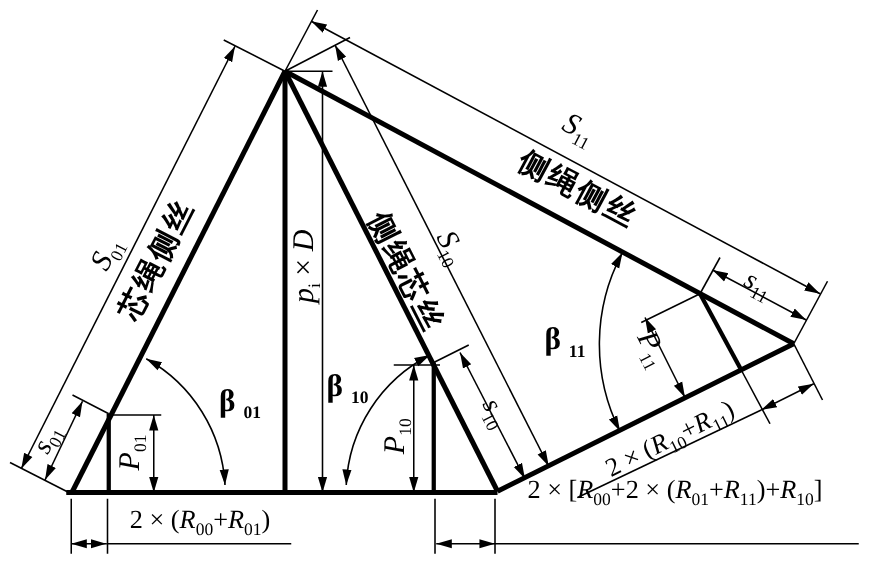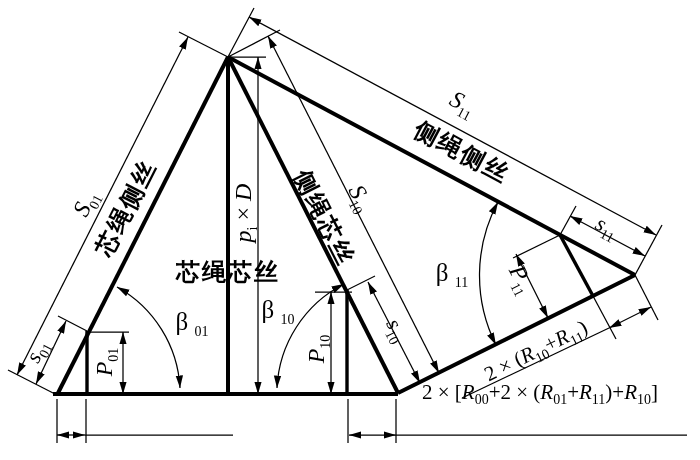--- a/index.html
+++ b/index.html
@@ -5,21 +5,21 @@
   html,body{margin:0;padding:0;background:#fff;}
   #fig{position:relative;width:700px;height:460px;background:#fff;overflow:hidden;
        font-family:"Liberation Serif",serif;color:#000;}
   #fig svg{position:absolute;left:0;top:0;}
   .lbl{position:absolute;white-space:nowrap;transform:translate(-50%,-50%) rotate(var(--r,0deg));
        font-family:"Liberation Serif",serif;line-height:1;}
   .cjk{font-size:24px;font-weight:600;letter-spacing:2px;}
   .svar{font-size:24px;font-style:italic;}
   .svar-small{font-size:22px;font-style:italic;}
   .pvar{font-size:24px;font-style:italic;}
-  .beta{font-size:25px;font-weight:400;}
+  .beta{font-size:25px;font-weight:700;}
   .formula{font-size:21px;}
   .formula i{font-style:italic;}
   .lbl sub{font-size:14px;font-style:normal;line-height:0;}
   .pitch-x{font-style:normal;}
   .stroke-thick{stroke:#000;stroke-width:4;fill:none;}
   .stroke-tick{stroke:#000;stroke-width:3.4;fill:none;}
   .stroke-thin{stroke:#000;stroke-width:1.25;fill:none;}
   .dim{stroke:#000;stroke-width:1.25;fill:none;}
   .arc{stroke:#000;stroke-width:1.25;fill:none;}
 </style>
@@ -89,21 +89,20 @@
     </g>
 
     <g>
       <path class="arc" d="M117,287 A123,123 0 0 1 180,388" marker-start="url(#arr)" marker-end="url(#arr)"></path>
       <path class="arc" d="M344,284 A123,123 0 0 0 277,388" marker-start="url(#arr)" marker-end="url(#arr)"></path>
       <path class="arc" d="M498,202 A155,155 0 0 0 496,345" marker-start="url(#arr)" marker-end="url(#arr)"></path>
     </g>
   </svg>
 
   <div class="lbl cjk" style="left:126px;top:208px;--r:-63deg;"><span>芯绳侧丝</span></div>
-  <div class="lbl cjk" style="left:228px;top:272px;--r:0deg;"><span>芯绳芯丝</span></div>
   <div class="lbl cjk" style="left:324px;top:218px;--r:63deg;"><span>侧绳芯丝</span></div>
   <div class="lbl cjk" style="left:462px;top:152px;--r:28deg;"><span>侧绳侧丝</span></div>
 
   <div class="lbl svar" style="left:85px;top:203px;--r:-63deg;"><i>S</i><sub>01</sub></div>
   <div class="lbl svar" style="left:361px;top:198px;--r:63deg;"><i>S</i><sub>10</sub></div>
   <div class="lbl svar" style="left:463px;top:103px;--r:28deg;"><i>S</i><sub>11</sub></div>
 
   <div class="lbl svar-small" style="left:37px;top:351px;--r:-63deg;"><i>s</i><sub>01</sub></div>
   <div class="lbl svar-small" style="left:397px;top:330px;--r:63deg;"><i>s</i><sub>10</sub></div>
   <div class="lbl svar-small" style="left:607px;top:227px;--r:28deg;"><i>s</i><sub>11</sub></div>
@@ -111,18 +110,19 @@
   <div class="lbl pvar" style="left:104px;top:362px;--r:-90deg;"><i>P</i><sub>01</sub></div>
   <div class="lbl pvar" style="left:316px;top:349px;--r:-90deg;"><i>P</i><sub>10</sub></div>
   <div class="lbl pvar" style="left:522px;top:279px;--r:63deg;"><i>P</i><sub>11</sub></div>
 
   <div class="lbl beta" style="left:192px;top:321px;--r:0deg;"><span>β</span> <sub>01</sub></div>
   <div class="lbl beta" style="left:278px;top:309px;text-align:right;--r:0deg;"><span>β</span> <sub>10</sub></div>
   <div class="lbl beta" style="left:452px;top:272px;--r:0deg;"><span>β</span> <sub>11</sub></div>
 
   <div class="lbl pvar" style="left:243px;top:213px;--r:-90deg;"><i>p</i><sub>i</sub><span class="pitch-x"> × </span><i>D</i></div>
 
+  <div class="lbl formula" style="left:160px;top:416px;--r:0deg;"><span>2 × (</span><i>R</i><sub>00</sub><span>+</span><i>R</i><sub>01</sub><span>)</span></div>
 
   <div class="lbl formula" style="left:536px;top:351px;--r:-26.5deg;"><span>2 × (</span><i>R</i><sub>10</sub><span>+</span><i>R</i><sub>11</sub><span>)</span></div>
 
   <div class="lbl formula" style="left:540px;top:392px;--r:0deg;"><span>2 × [</span><i>R</i><sub>00</sub><span>+2 × (</span><i>R</i><sub>01</sub><span>+</span><i>R</i><sub>11</sub><span>)+</span><i>R</i><sub>10</sub><span>]</span></div>
 
 </div>
 
 </body></html>

